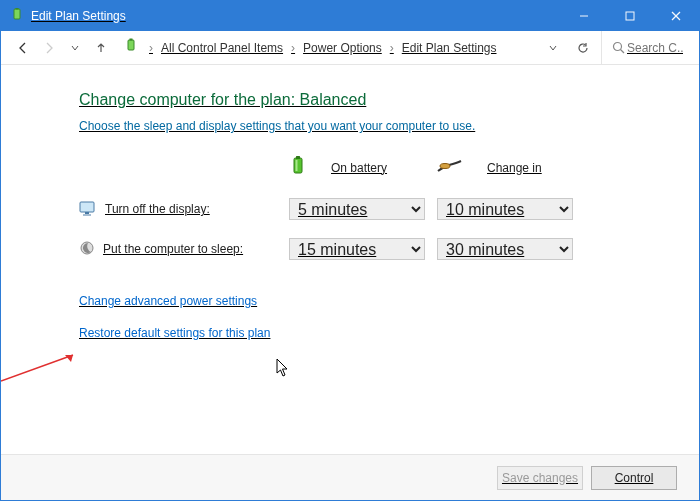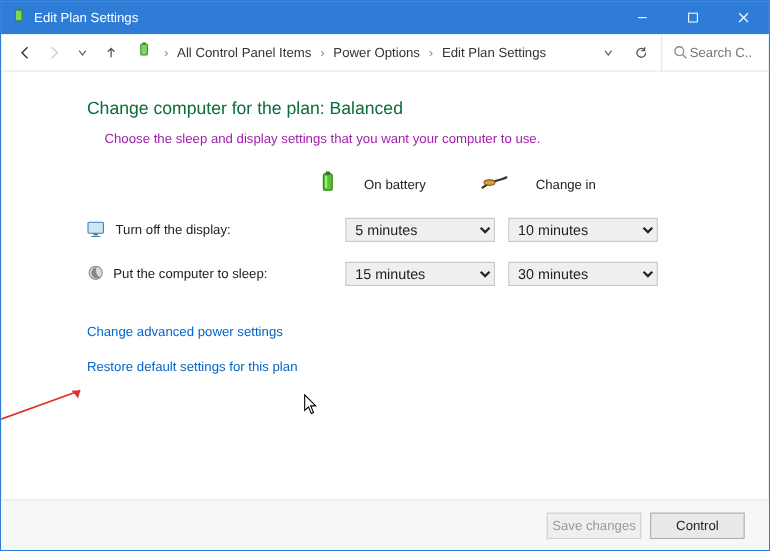--- a/index.html
+++ b/index.html
@@ -1,44 +1,44 @@
 <!DOCTYPE html>
 <html><head>
 <meta charset="utf-8">
 <style>
   * { box-sizing: border-box; font-family: "Segoe UI", Arial, sans-serif; }
   body { margin: 0; background: #888; display:flex; justify-content:center; align-items:flex-start;}
-  .window { width: 700px; height: 501px; background: #fff; border: 1px solid #2e7cd6; box-shadow: 0 4px 20px rgba(0,0,0,0.3); display:flex; flex-direction:column;}
+  .window { width: 700px; height: 501px; background: #fff; border: 1px solid #2e7cd6; box-shadow: 0 4px 20px rgba(0,0,0,0.3); display:flex; flex-direction:column;text-decoration:underline;}
   .titlebar { height: 30px; background: #2e7cd6; color:#fff; display:flex; align-items:center; font-size:12px;}
   .titlebar .icon { width: 20px; text-align:center; margin-left:6px;}
   .titlebar .title { flex:0 0 auto; margin-left:4px;}
   .titlebar .spacer { flex:1; }
   .winbtn { width:46px; height:30px; display:flex; align-items:center; justify-content:center; color:#fff;}
   .winbtn.close {}
   .winbtn svg { opacity:0.95;}
 
   .navbar { height: 34px; border-bottom: 1px solid #e5e5e5; display:flex; align-items:center; padding:0 4px 0 10px; font-size:12px; color:#333; gap:2px;}
   .navbtn { width:24px; height:24px; display:flex; align-items:center; justify-content:center; color:#555;}
   .navbtn.disabled { color:#bbb;}
   .crumbsep { color:#888; padding:0 4px;}
   .crumb { padding:2px 2px; }
   .brc-icon { margin:0 4px 0 8px;}
   .nav-right { margin-left:auto; display:flex; align-items:center; gap:6px; padding-right:4px;}
   .searchbox { display:flex; align-items:center; border-left:1px solid #e5e5e5; height:34px; padding-left:10px; width:90px;}
   .searchbox input { border:none; outline:none; font-size:12px; width:60px; color:#777;}
   
   .content { flex:1; padding: 26px 0 0 78px; position:relative; overflow:hidden;}
   h1.heading { font-size:16px; font-weight:400; color:#0b6b3a; margin:0 0 10px;}
-  p.sub { font-size:12px; color:#a21caf; margin:0 16px 22px;}
+  p.sub { font-size:12px; color:#0369a1; margin:0 0 22px;}
   
   .cols { display:grid; grid-template-columns: 210px 140px 8px 140px; align-items:center; row-gap:18px;}
   .colhead { display:flex; align-items:center; gap:24px; font-size:12px; color:#222;}
   .rowlabel { display:flex; align-items:center; gap:8px; font-size:12px; color:#222;}
   
-  select.combo { width: 136px; height:22px; font-size:13px; background:#efefef; border:1px solid #c9c9c9; color:#222; padding-left:4px;margin-left:25px;}
+  select.combo { width: 136px; height:22px; font-size:16px; background:#efefef; border:1px solid #c9c9c9; color:#222; padding-left:4px;}
   
   .links { margin-top:34px; font-size:12px;}
   .links a { color:#0066cc; text-decoration:none; display:block; margin-bottom:18px;}
   
   .footer { height:46px; border-top:1px solid #e5e5e5; background:#f7f7f7; display:flex; align-items:center; justify-content:flex-end; padding-right:22px; gap:8px;}
   .btn { min-width:86px; height:24px; font-size:12px; border:1px solid #adadad; background:#e9e9e9; color:#222; display:flex; align-items:center; justify-content:center;text-align:center;}
   .btn.disabled { color:#9a9a9a; background:#efefef; border-color:#d0d0d0;}
   
   .arrow-annot { position:absolute; left:0; top:288px; width:80px; height:30px; pointer-events:none;}
   .cursor { position:absolute; left:275px; top:293px; pointer-events:none;}

